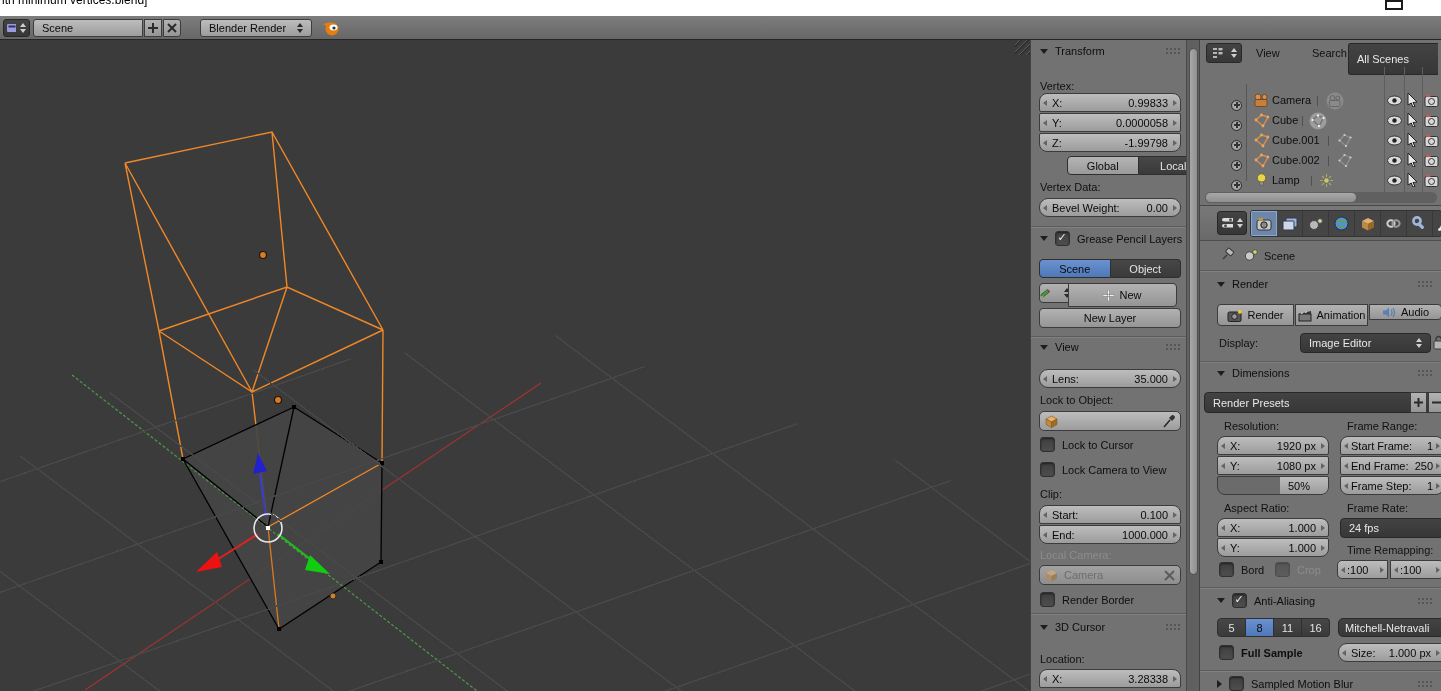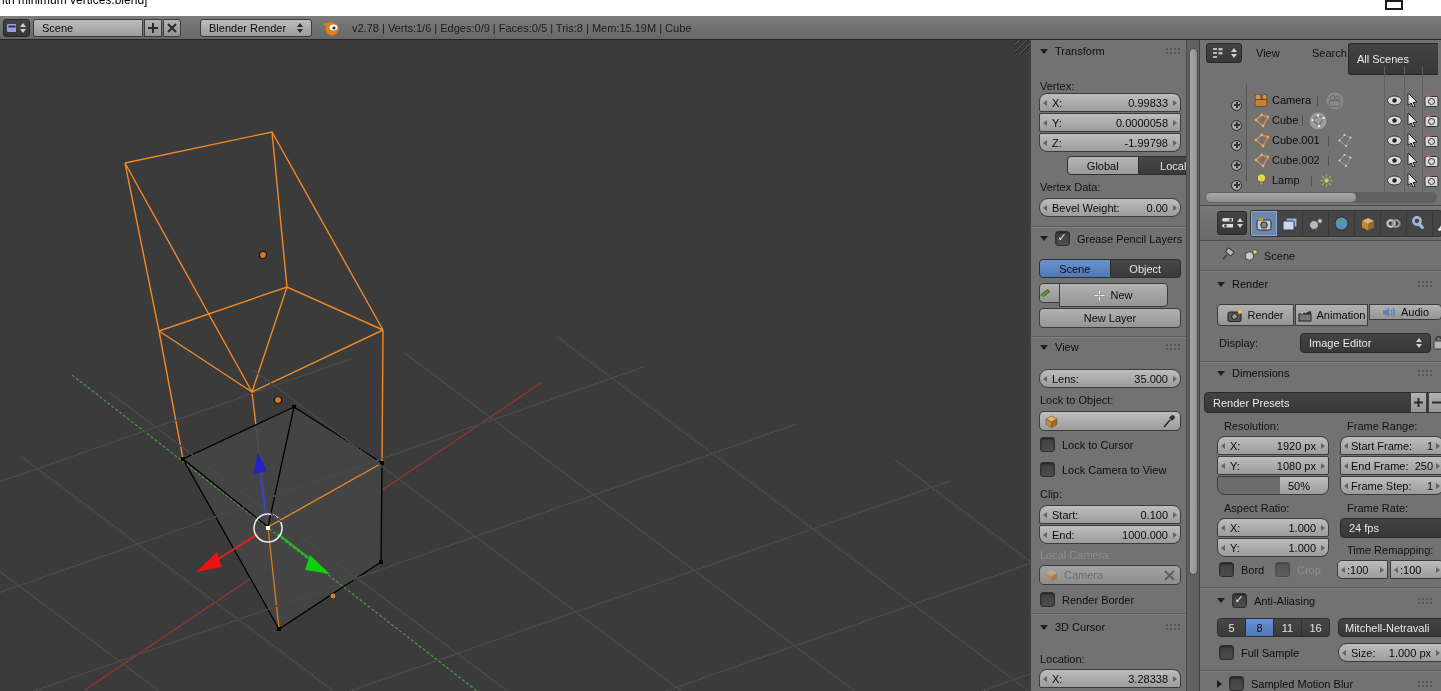--- a/index.html
+++ b/index.html
@@ -115,21 +115,20 @@
     <div class="field noarr" style="left:200px;top:3px;width:112px;height:18px;border-radius:3px;padding:0 8px;">
       <span class="fl">Blender Render</span>
       <span class="ud dk"></span>
     </div>
     <svg class="abs" style="left:322px;top:4px;" width="18" height="17">
       <path d="M1 4 L9 2 L6 7 Z" fill="#e87d0d"></path>
       <circle cx="10" cy="9" r="6.5" fill="#e87d0d"></circle>
       <ellipse cx="11.5" cy="7.5" rx="4" ry="3" fill="#fff"></ellipse>
       <circle cx="12" cy="8" r="1.6" fill="#16355c"></circle>
     </svg>
-    <div class="abs nw" style="left:352px;top:6px;color:#1c1c1c;">v2.78 | Verts:1/6 | Edges:0/9 | Faces:0/5 | Tris:8 | Mem:15.19M | Cube</div>
   </div>
 
   <div class="abs viewport">
     <div class="gridlayer"></div>
     <svg width="1030" height="651">
 
       <line x1="85" y1="650" x2="541" y2="343" stroke="#a43232" stroke-width="1.2"></line>
 
       <g stroke="#f08827" stroke-width="1.4" fill="none">
         <path d="M125 123 L272 92 L383 290 M125 123 L159 291 M272 92 L287 247 M125 123 L252 352
@@ -215,21 +214,21 @@
       <div class="off-d" style="border-radius:0 4px 4px 0;">Object</div>
     </div>
     <div class="lbtn" style="left:8px;top:243px;width:32px;height:20px;border-radius:4px 0 0 4px;gap:2px;">
       <svg width="11" height="11">
         <rect x="1" y="4" width="9" height="3.2" rx="1" transform="rotate(-38 5 6)" fill="#3e9b3e" stroke="#1d4a1d" stroke-width=".6"></rect>
         <path d="M1.2 9.8 L3.6 9 L2.2 7.4 Z" fill="#caa36b"></path>
           <path d="M8.2 1.6 l1.8 2 l-1 .8 l-1.8-2z" fill="#c03030"></path>
       </svg>
       <span class="ud dk"></span>
     </div>
-    <div class="lbtn" style="left:28px;top:243px;width:109px;height:24px;border-radius:0 4px 4px 0;align-items:center;">
+    <div class="lbtn" style="left:37px;top:243px;width:109px;height:24px;border-radius:0 4px 4px 0;align-items:center;">
       <svg width="11" height="11">
           <path d="M4.5 0h2v11h-2zM0 4.5h11v2H0z" fill="#f2f2f2" stroke="#555" stroke-width=".4"></path>
         </svg>
       <span>New</span>
     </div>
     <div class="lbtn" style="left:8px;top:268px;width:142px;height:20px;border-radius:4px;">
       <span>New Layer</span>
     </div>
     <div class="divider" style="left:0;top:296px;width:156px;"></div>
 
@@ -692,21 +691,21 @@
       </div>
       <div class="seg" style="left:17px;top:412px;width:113px;height:19px;">
         <div class="off-d" style="border-radius:4px 0 0 4px;">5</div>
         <div class="blue">8</div>
         <div class="off-d">11</div>
         <div class="off-d" style="border-radius:0 4px 4px 0;">16</div>
       </div>
       <div class="dbtn" style="left:138px;top:412px;width:106px;height:19px;border-radius:5px 0 0 5px;padding:0 6px;">
         <span class="nw">Mitchell-Netravali</span>
       </div>
-      <div class="ckrow" style="left:19px;top:439px;">
+      <div class="ckrow" style="left:19px;top:439px;font-weight:bold;">
         <span class="chk"></span>
         <span class="nw">Full Sample</span>
       </div>
       <div class="field" style="left:138px;top:437px;width:106px;height:19px;border-radius:9px 0 0 9px;">
         <span class="fl">Size:</span>
         <span class="fv">1.000 px</span>
       </div>
       <div class="divider" style="left:0;top:464px;width:242px;"></div>
 
       <div class="hdr" style="left:17px;top:470px;width:215px;">

